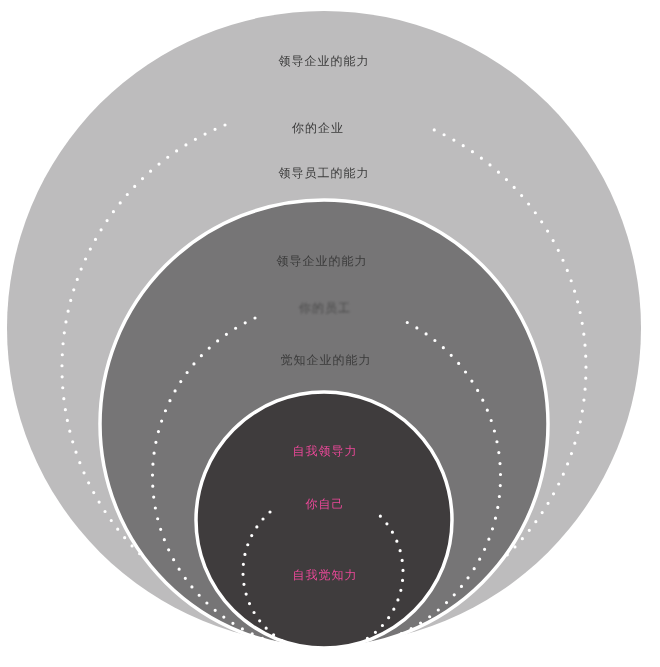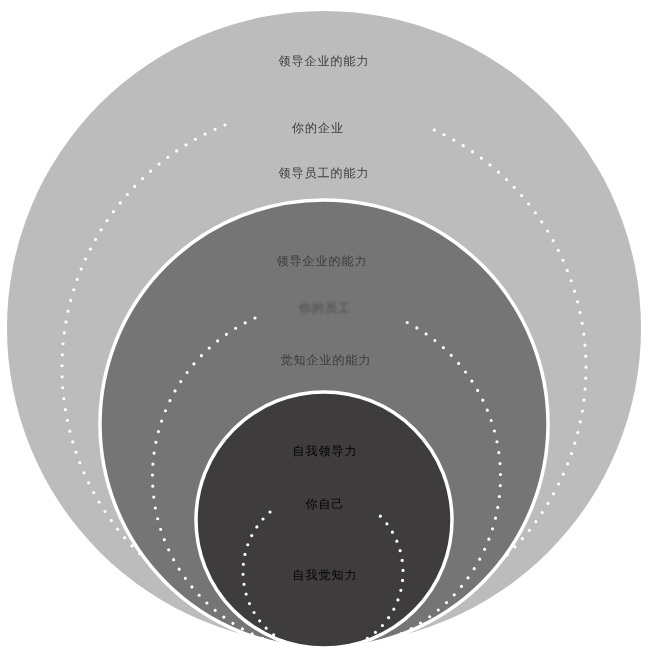--- a/index.html
+++ b/index.html
@@ -1,20 +1,20 @@
 <!DOCTYPE html>
 <html><head>
 <meta charset="utf-8">
 <style>
   html,body{margin:0;padding:0;background:#ffffff;}
   body{width:660px;height:667px;position:relative;overflow:hidden;font-family:"DejaVu Serif","Liberation Serif",serif;}
   svg.diagram{position:absolute;left:0;top:0;}
   .lbl{position:absolute;width:300px;margin-left:-150px;text-align:center;font-size:12px;letter-spacing:1px;line-height:20px;font-family:Liberation Serif, serif;}
   .dark{color:#3a3a3a;}
-  .light{color:#000000;}
+  .light{color:#ec4899;}
   .blur{filter:blur(1.2px);opacity:.75;}
 </style>
 </head>
 <body>
 
 <svg class="diagram" width="660" height="667" viewBox="0 0 660 667">
   <circle cx="324" cy="328" r="317" fill="#BDBCBD"></circle>
   <path d="M 225 125 A 262 262 0 1 0 430 128" fill="none" stroke="#FFFFFF" stroke-width="3.2" stroke-linecap="round" stroke-dasharray="0 11"></path>
   <circle cx="324" cy="424" r="224" fill="#767576" stroke="#FFFFFF" stroke-width="3.5"></circle>
   <path d="M 255 318 A 174 174 0 1 0 398 318" fill="none" stroke="#FFFFFF" stroke-width="3.2" stroke-linecap="round" stroke-dasharray="0 11"></path>

